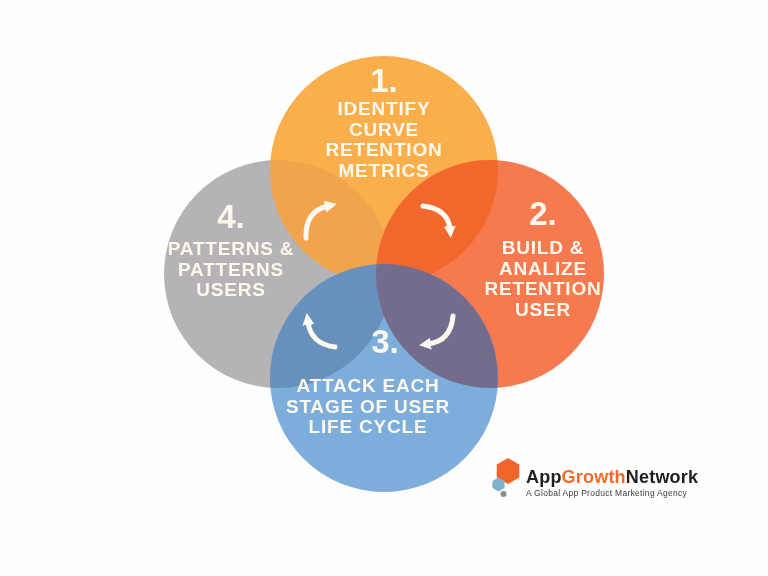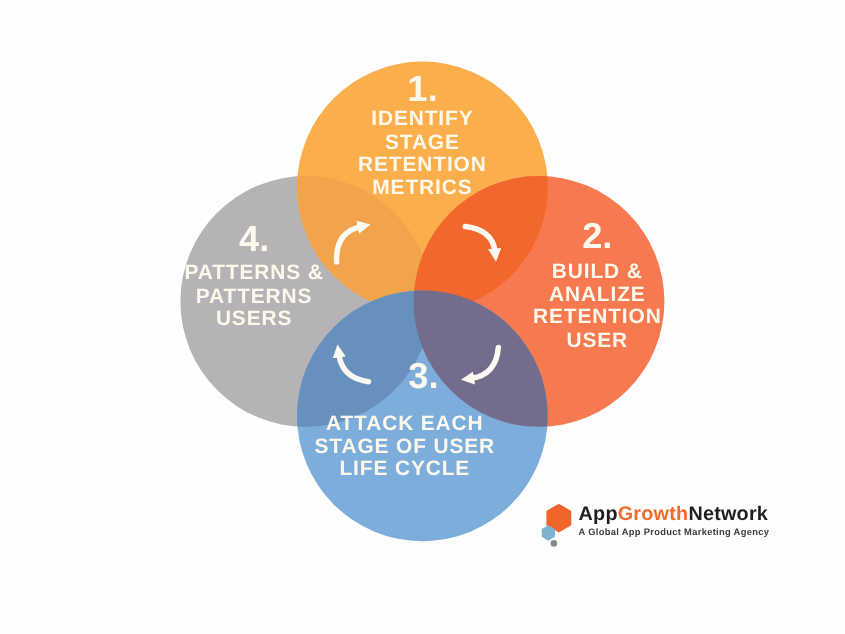--- a/index.html
+++ b/index.html
@@ -22,31 +22,31 @@
   }
   .step-num{
     font-size:33px;
     line-height:33px;
     letter-spacing:0;
     margin-bottom:8px;
   }
   .num-only{margin-bottom:0;}
   .logo{
     position:absolute;left:492px;top:457px;
-    display:flex;align-items:flex-start;gap:6px;
+    display:flex;align-items:flex-end;gap:6px;
   }
   .logo-mark{display:block;}
   .logo-words{display:flex;flex-direction:column;}
   .logo-name{
     font-size:18px;font-weight:700;letter-spacing:0.2px;
     color:#221E1E;line-height:20px;white-space:nowrap;
   }
   .logo-name .growth{color:#F26B2A;}
   .logo-tagline{
-    font-size:8.5px;font-weight:700;letter-spacing:0.28px;
+    font-size:8.5px;font-weight:400;letter-spacing:0.28px;
     color:#3C3A3A;line-height:10px;margin-top:1px;white-space:nowrap;
   }
   .arrow-path{fill:none;stroke:#FCFAF2;stroke-width:5;stroke-linecap:round;}
 </style>
 </head>
 <body>
 
 <div class="canvas">
 
   <svg class="venn-svg" width="768" height="576" viewBox="0 0 768 576">
@@ -82,21 +82,21 @@
 
     <path class="arrow-path" marker-end="url(#ah)" d="M 306 238 Q 305 211 328 206"></path>
     <path class="arrow-path" marker-end="url(#ah)" d="M 423 206 Q 448 209 450 229"></path>
     <path class="arrow-path" marker-end="url(#ah)" d="M 453 316 Q 451 341 428 344"></path>
     <path class="arrow-path" marker-end="url(#ah)" d="M 335 347 Q 311 344 308 322"></path>
   </svg>
 
   <div class="step-label" style="left:264px;top:64px;width:240px;">
     <div class="step-num" style="margin-bottom:2px;">1.</div>
     <div>IDENTIFY</div>
-    <div>STAGE</div>
+    <div>CURVE</div>
     <div>RETENTION</div>
     <div>METRICS</div>
   </div>
 
   <div class="step-label" style="left:443px;top:197px;width:200px;">
     <div class="step-num">2.</div>
     <div>BUILD &amp;</div>
     <div>ANALIZE</div>
     <div>RETENTION</div>
     <div>USER</div>

